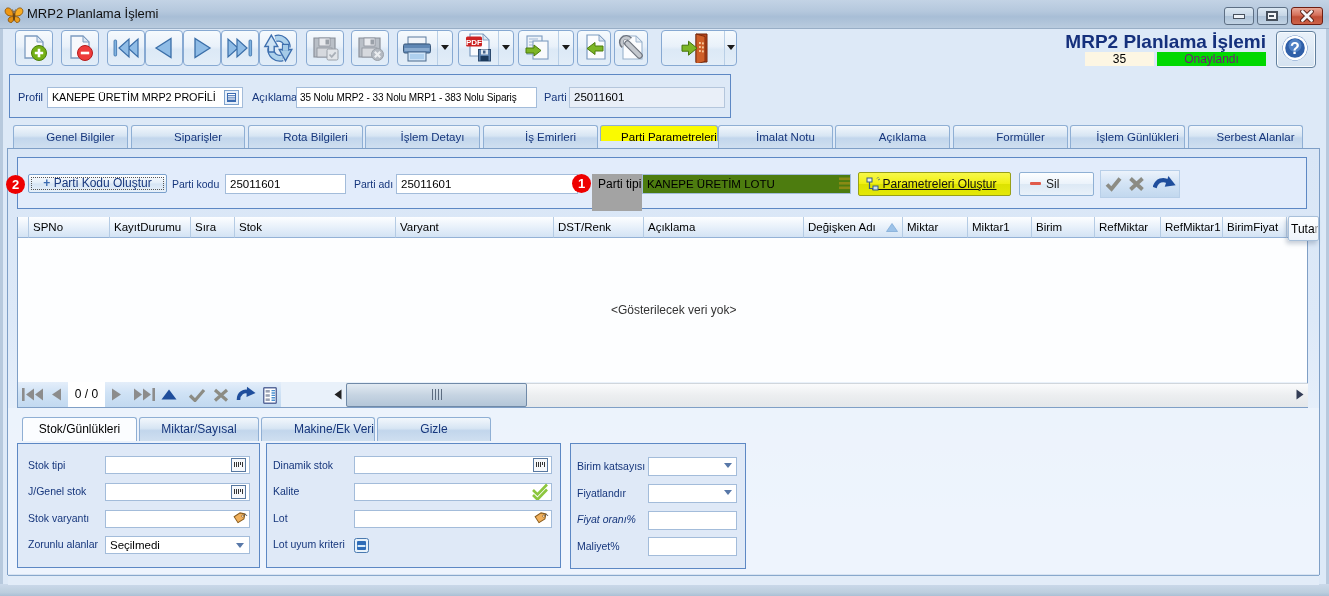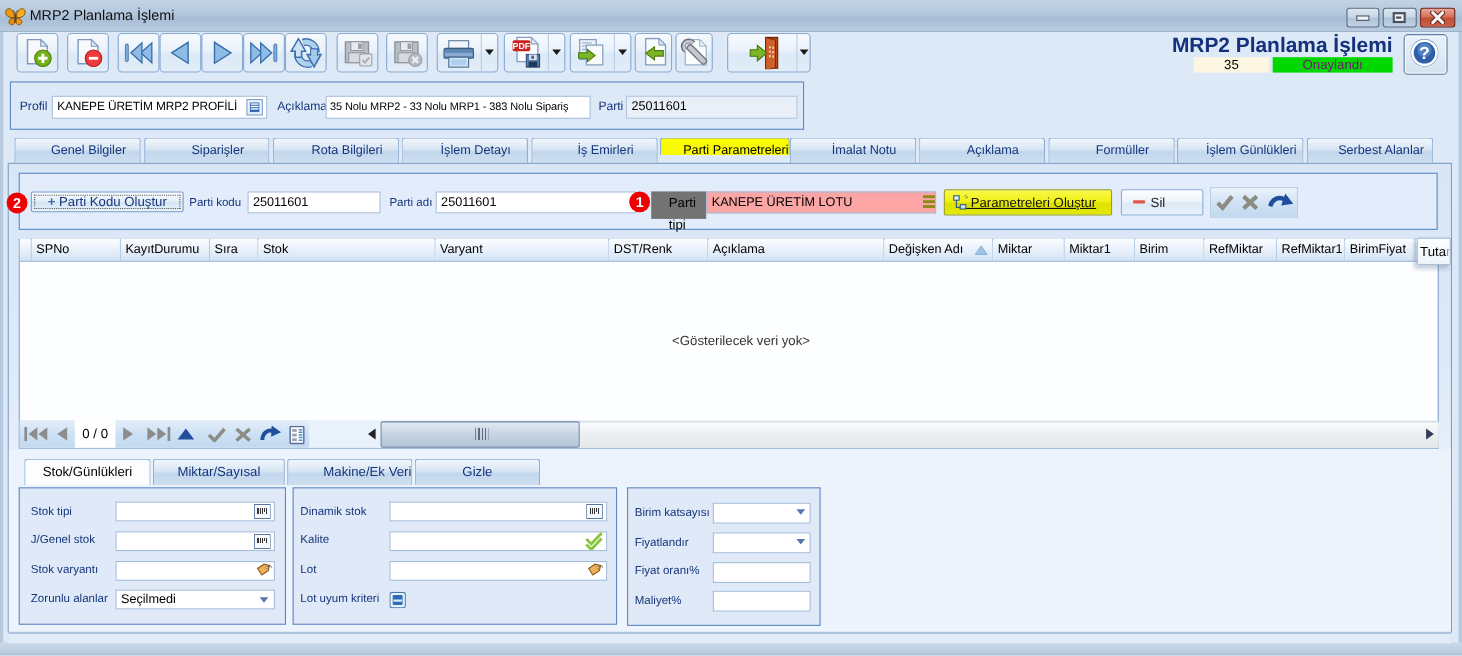--- a/index.html
+++ b/index.html
@@ -238,22 +238,22 @@
 <div class="abs" style="left:28px;top:174px;width:139px;height:19px;border:1px solid #7aa0cc;border-radius:2px;background:linear-gradient(#fdfeff,#e2edf8 48%,#d5e4f4 52%,#e8f1fa);box-sizing:border-box;">
  <div style="position:absolute;left:2px;top:2px;right:2px;bottom:2px;border:1px dotted #555;"></div>
  <div style="position:absolute;left:0;top:0;width:100%;text-align:center;font-size:12px;color:#16367c;line-height:17px;"><span style="color:#3a6ab0;font-weight:bold;">+</span> Parti Kodu Oluştur</div>
 </div>
 <div class="abs badge" style="left:6px;top:175px;">2</div>
 <div class="abs fld-lbl" style="left:172px;top:178px;">Parti kodu</div>
 <div class="abs inp" style="left:225px;top:174px;width:121px;height:20px;line-height:18px;padding-left:4px;">25011601</div>
 <div class="abs fld-lbl" style="left:354px;top:178px;">Parti adı</div>
 <div class="abs inp" style="left:396px;top:174px;width:182px;height:20px;line-height:18px;padding-left:4px;">25011601</div>
 <div class="abs badge" style="left:572px;top:174px;">1</div>
-<div class="abs" style="left:592px;top:174px;width:50px;height:25px;background:#737373;font-size:12px;color:#000;line-height:20px;padding-left:16px;box-sizing:border-box;">Parti tipi</div>
-<div class="abs inp" style="left:642px;top:174px;width:209px;height:20px;line-height:18px;padding-left:4px;background:#fca5a5;border-color:#a3bcda;">KANEPE ÜRETİM LOTU</div>
+<div class="abs" style="left:592px;top:174px;width:50px;height:37px;background:#a3a3a3;font-size:12px;color:#000;line-height:20px;padding-left:6px;box-sizing:border-box;">Parti tipi</div>
+<div class="abs inp" style="left:642px;top:174px;width:209px;height:20px;line-height:18px;padding-left:4px;background:#4d7c0f;border-color:#a3bcda;">KANEPE ÜRETİM LOTU</div>
 <svg class="abs" style="left:839px;top:177px;" width="11" height="13" viewBox="0 0 11 13">
  <rect x="0" y="0.5" width="11" height="2.6" fill="#8a8a14"></rect>
  <rect x="0" y="5" width="11" height="2.6" fill="#8a8a14"></rect>
  <rect x="0" y="9.5" width="11" height="2.6" fill="#8a8a14"></rect>
 </svg>
 
 <div class="abs" style="left:858px;top:172px;width:153px;height:24px;border:1px solid #98a018;border-radius:2px;background:linear-gradient(#f8f84a,#f0f014 48%,#dde200 52%,#e4e808);box-sizing:border-box;font-size:12px;color:#111;text-align:center;line-height:22px;text-decoration:underline;">&nbsp;&nbsp;&nbsp;Parametreleri Oluştur</div>
 <svg class="abs" style="left:866px;top:177px;" width="14" height="14" viewBox="0 0 14 14">
  <rect x="1" y="1" width="5" height="4" fill="#e8eef6" stroke="#385c80" stroke-width="1"></rect>
  <rect x="7" y="9" width="5" height="4" fill="#cfe0f0" stroke="#385c80" stroke-width="1"></rect>
@@ -383,21 +383,21 @@
 <div class="abs inp" style="left:354px;top:483px;width:198px;height:18px;"></div>
 <div class="abs fld-lbl" style="left:273px;top:512px;">Lot</div>
 <div class="abs inp" style="left:354px;top:510px;width:198px;height:18px;"></div>
 <div class="abs fld-lbl" style="left:273px;top:538px;">Lot uyum kriteri</div>
 
 <div class="abs gbox" style="left:570px;top:443px;width:176px;height:126px;background:#dfe9f7;"></div>
 <div class="abs fld-lbl" style="left:577px;top:460px;">Birim katsayısı</div>
 <div class="abs inp" style="left:648px;top:457px;width:89px;height:19px;"></div>
 <div class="abs fld-lbl" style="left:577px;top:487px;">Fiyatlandır</div>
 <div class="abs inp" style="left:648px;top:484px;width:89px;height:19px;"></div>
-<div class="abs fld-lbl" style="left:577px;top:513px;">Fiyat oranı%</div>
+<div class="abs fld-lbl" style="left:577px;top:513px;font-style:italic;">Fiyat oranı%</div>
 <div class="abs inp" style="left:648px;top:511px;width:89px;height:19px;"></div>
 <div class="abs fld-lbl" style="left:577px;top:540px;">Maliyet%</div>
 <div class="abs inp" style="left:648px;top:537px;width:89px;height:19px;"></div>
 
 <svg class="abs" style="left:231px;top:458px;" width="15" height="14" viewBox="0 0 15 14">
       <rect x="0.5" y="0.5" width="14" height="13" fill="#f6f8fb" stroke="#5878a0" stroke-width="1" shape-rendering="crispEdges"></rect>
       <path d="M3.5 4 v5 M5.5 4 v5 M7.5 4 v5 M9.5 4 v3 M11.5 4 v5" stroke="#333" stroke-width="1" shape-rendering="crispEdges"></path>
     </svg>
 <svg class="abs" style="left:231px;top:485px;" width="15" height="14" viewBox="0 0 15 14">
       <rect x="0.5" y="0.5" width="14" height="13" fill="#f6f8fb" stroke="#5878a0" stroke-width="1" shape-rendering="crispEdges"></rect>

